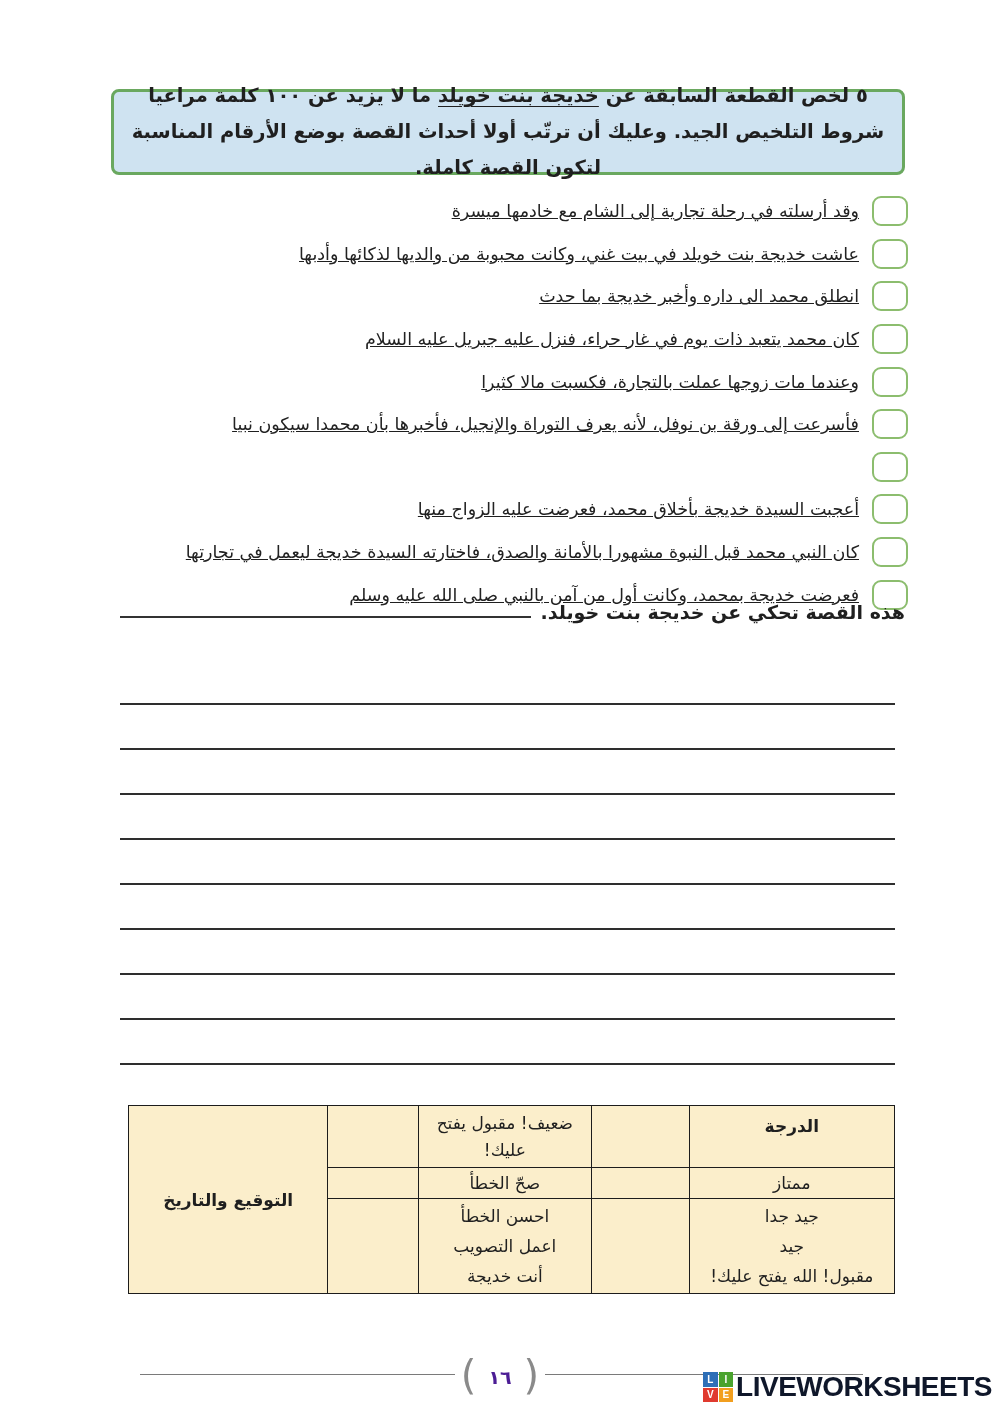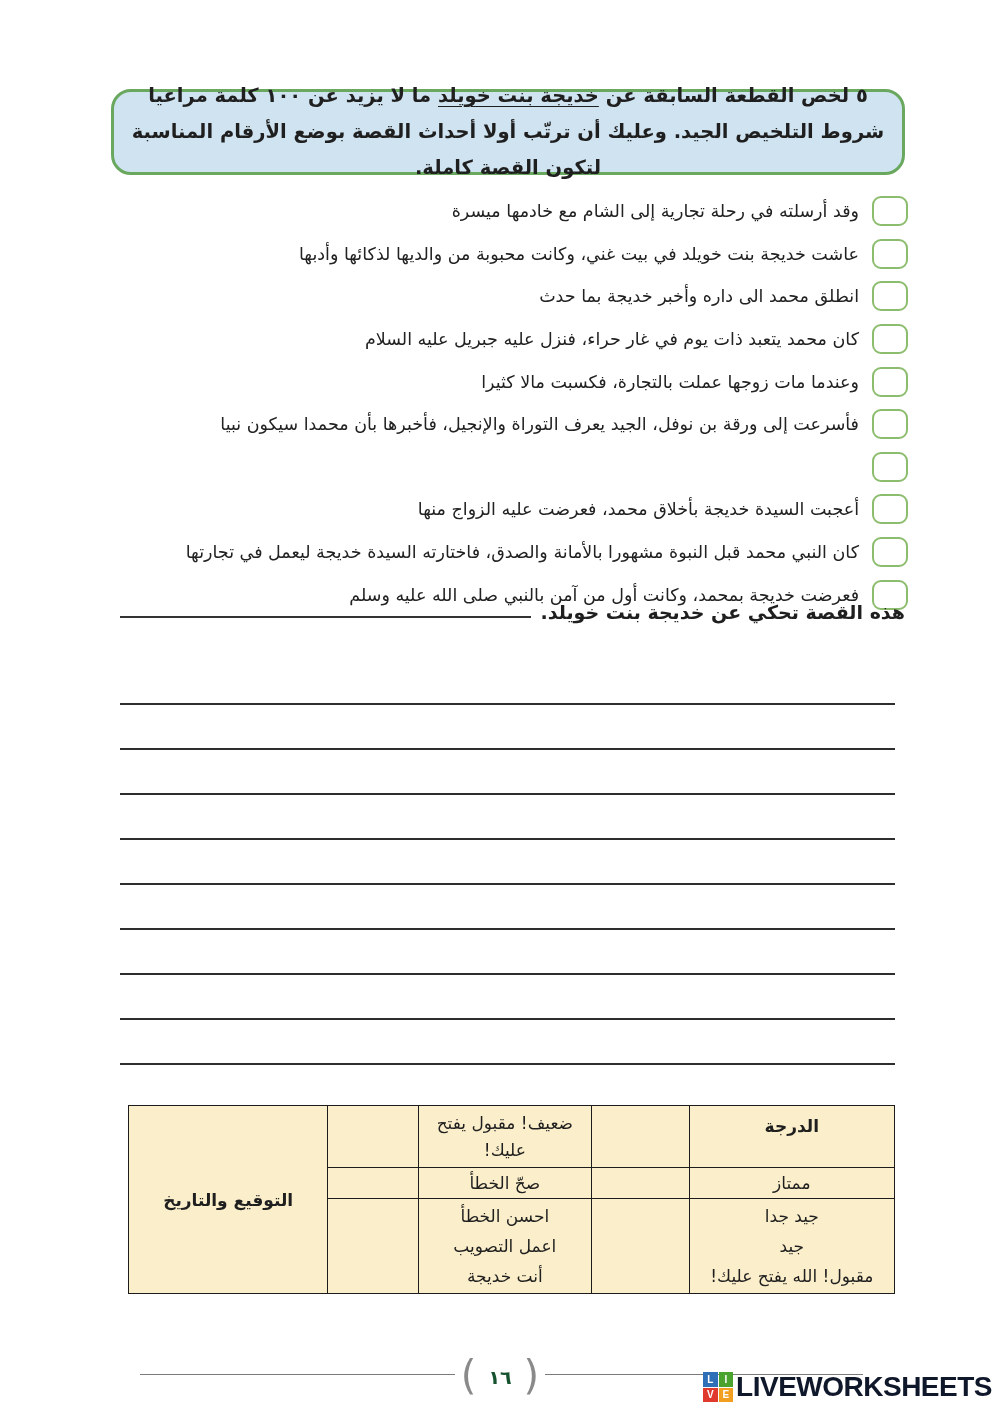--- a/index.html
+++ b/index.html
@@ -4,29 +4,29 @@
 <style>
   html,body { margin:0; padding:0; background:#fff; }
   .page {
     position:relative; width:1000px; height:1413px; background:#ffffff;
     font-family:"DejaVu Sans", sans-serif; color:#1f1f1f; direction:rtl; overflow:hidden;
   }
 
   
   .instruction-box {
     position:absolute; top:89px; left:111px; right:95px; height:86px;
-    background:#cfe3f1; border:3px solid #6aa85f; border-radius:20px;
+    background:#cfe3f1; border:3px solid #6aa85f; border-radius:8px;
     box-sizing:border-box; padding:20px 16px;
     display:flex; align-items:center; justify-content:center;
     text-align:center; font-weight:bold; font-size:19.5px; line-height:36px;
   }
   .instruction-box .u { text-decoration:underline; text-underline-offset:4px; }
 
   
-  .events { position:absolute; top:190px; right:92px; left:90px; display:flex; flex-direction:column; }
+  .events { position:absolute; top:190px; right:92px; left:90px; display:flex; flex-direction:column;text-decoration:underline; }
   .event-row { height:42.6px; display:flex; align-items:center; }
   .checkbox {
     flex:0 0 auto; width:36px; height:30px; background:#fff;
     border:2.4px solid #8cbd6e; border-radius:9px; margin-left:13px; box-sizing:border-box;
   }
   .event-text { font-size:17.5px; white-space:nowrap; color:#222; }
 
   
   .summary-prompt {
     position:absolute; top:601px; right:95px; left:120px;
@@ -63,21 +63,21 @@
 
   
   .footer-line { position:absolute; top:1374px; border-top:1.6px solid #7a7a7a; height:0; }
   .footer-line.left  { left:140px; width:315px; }
   .footer-line.right { left:545px; width:318px; }
   .page-badge {
     position:absolute; top:1350px; left:448px; width:104px; height:50px;
     display:flex; align-items:center; justify-content:center; gap:12px; direction:ltr;
   }
   .page-badge .bracket { font-size:40px; color:#8a8a8a; line-height:1; font-family:"DejaVu Sans", sans-serif; }
-  .page-badge .num { font-size:19px; font-weight:bold; color:#14532d; padding-top:4px; }
+  .page-badge .num { font-size:19px; font-weight:bold; color:#4c1d95; padding-top:4px; }
 
   .logo {
     position:absolute; top:1371px; right:8px; height:32px;
     display:flex; align-items:center; gap:3px; direction:ltr;
   }
   .logo-grid {
     width:30px; height:30px; display:grid;
     grid-template-columns:1fr 1fr; grid-template-rows:1fr 1fr; gap:1px;
   }
   .logo-grid span {
@@ -118,21 +118,21 @@
     <div class="event-row">
       <div class="checkbox"></div>
       <span class="event-text">كان محمد يتعبد ذات يوم في غار حراء، فنزل عليه جبريل عليه السلام</span>
     </div>
     <div class="event-row">
       <div class="checkbox"></div>
       <span class="event-text">وعندما مات زوجها عملت بالتجارة، فكسبت مالا كثيرا</span>
     </div>
     <div class="event-row">
       <div class="checkbox"></div>
-      <span class="event-text">فأسرعت إلى ورقة بن نوفل، الجيد يعرف التوراة والإنجيل، فأخبرها بأن محمدا سيكون نبيا</span>
+      <span class="event-text">فأسرعت إلى ورقة بن نوفل، لأنه يعرف التوراة والإنجيل، فأخبرها بأن محمدا سيكون نبيا</span>
     </div>
     <div class="event-row">
       <div class="checkbox"></div>
     </div>
     <div class="event-row">
       <div class="checkbox"></div>
       <span class="event-text">أعجبت السيدة خديجة بأخلاق محمد، فعرضت عليه الزواج منها</span>
     </div>
     <div class="event-row">
       <div class="checkbox"></div>

